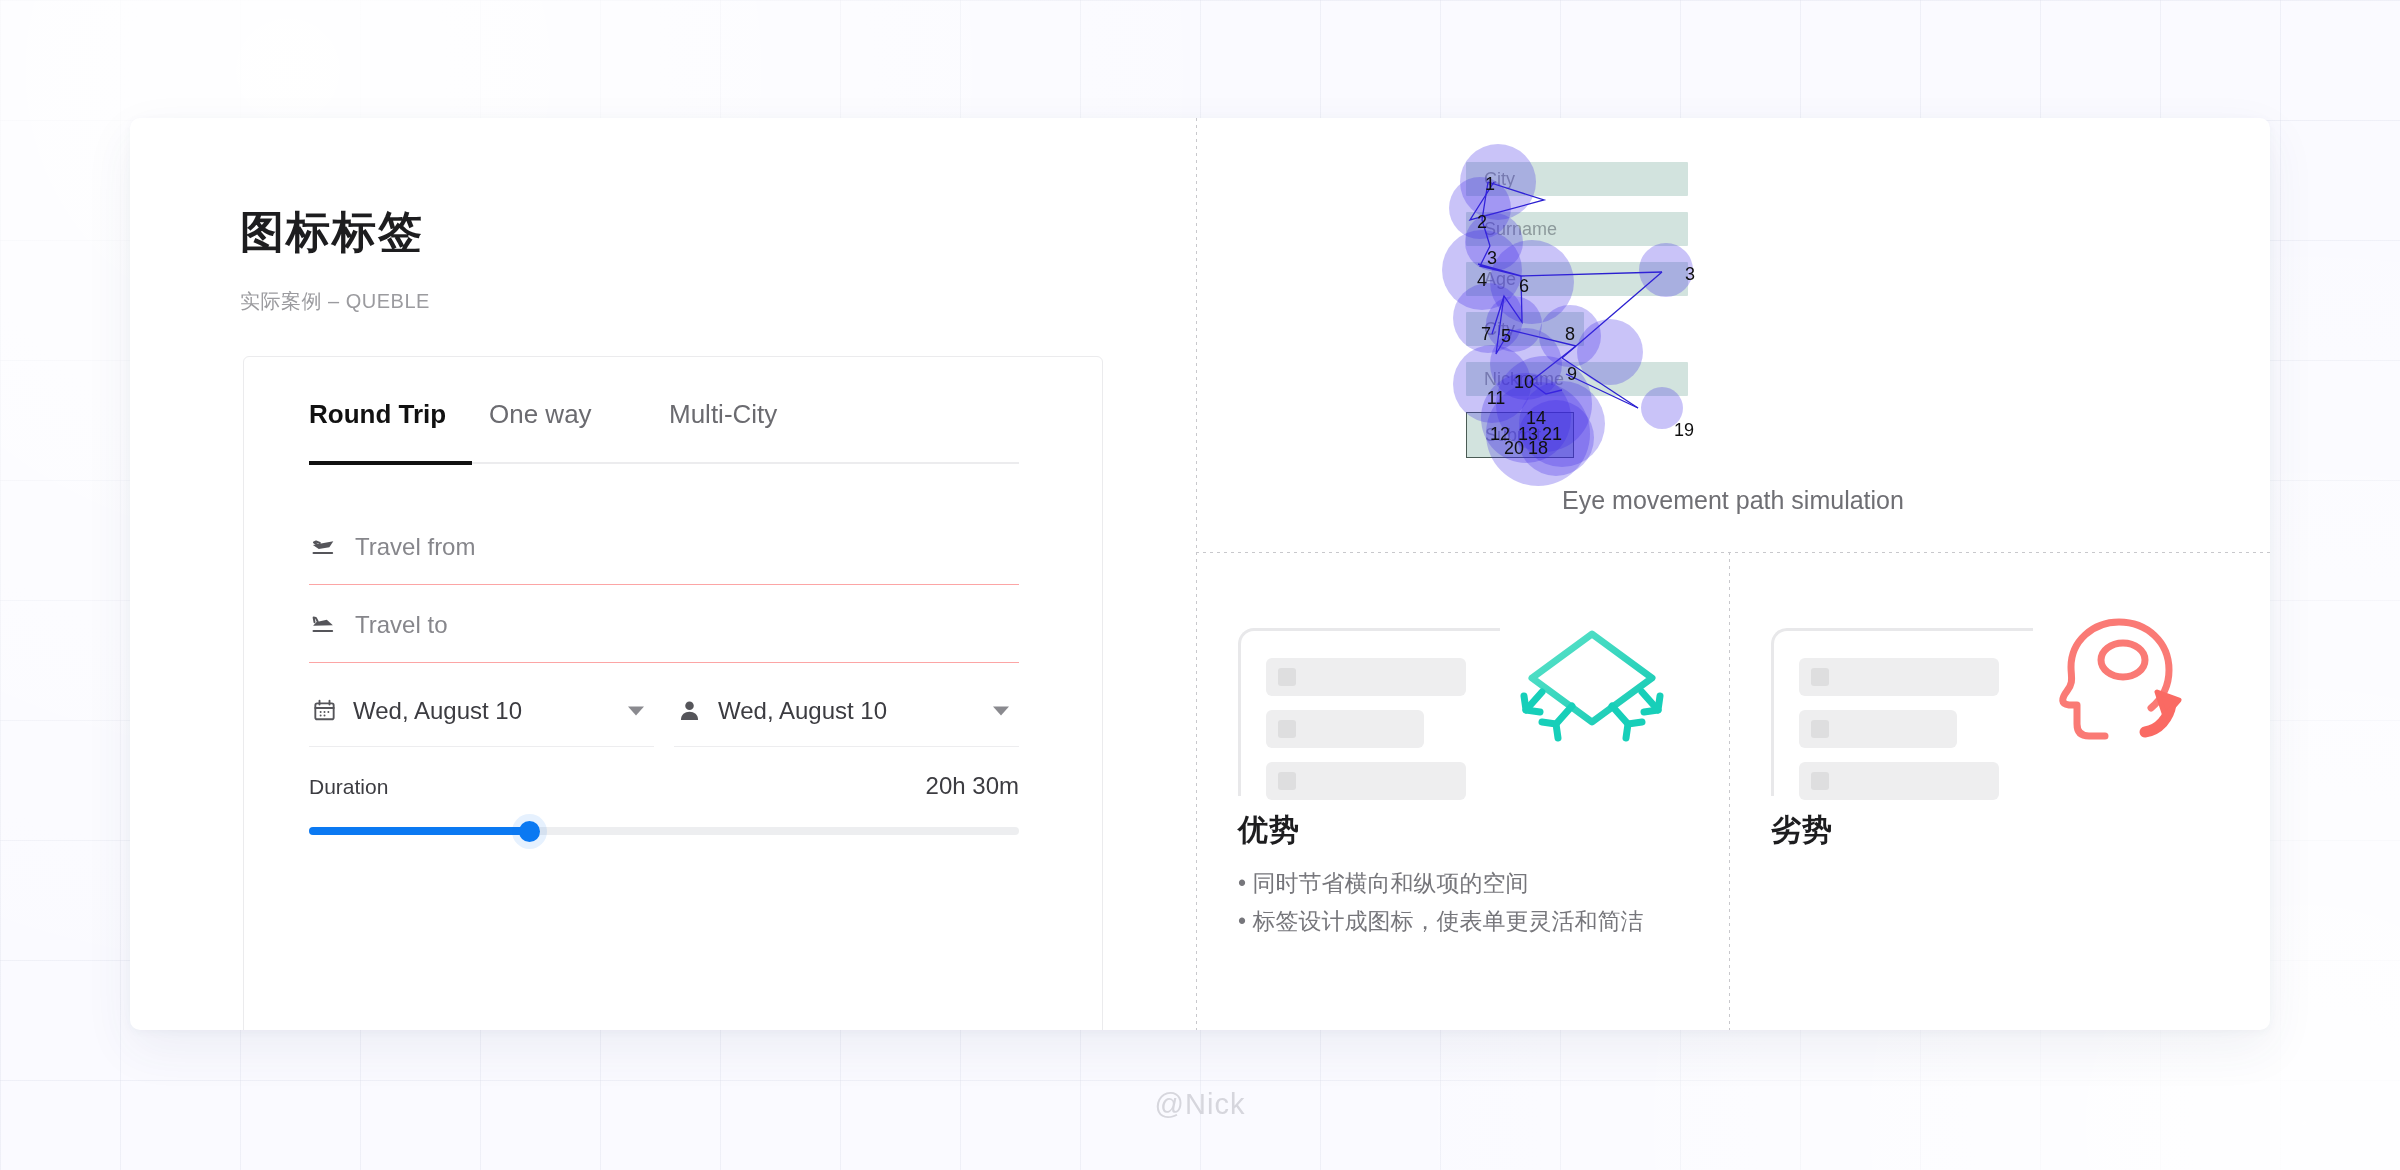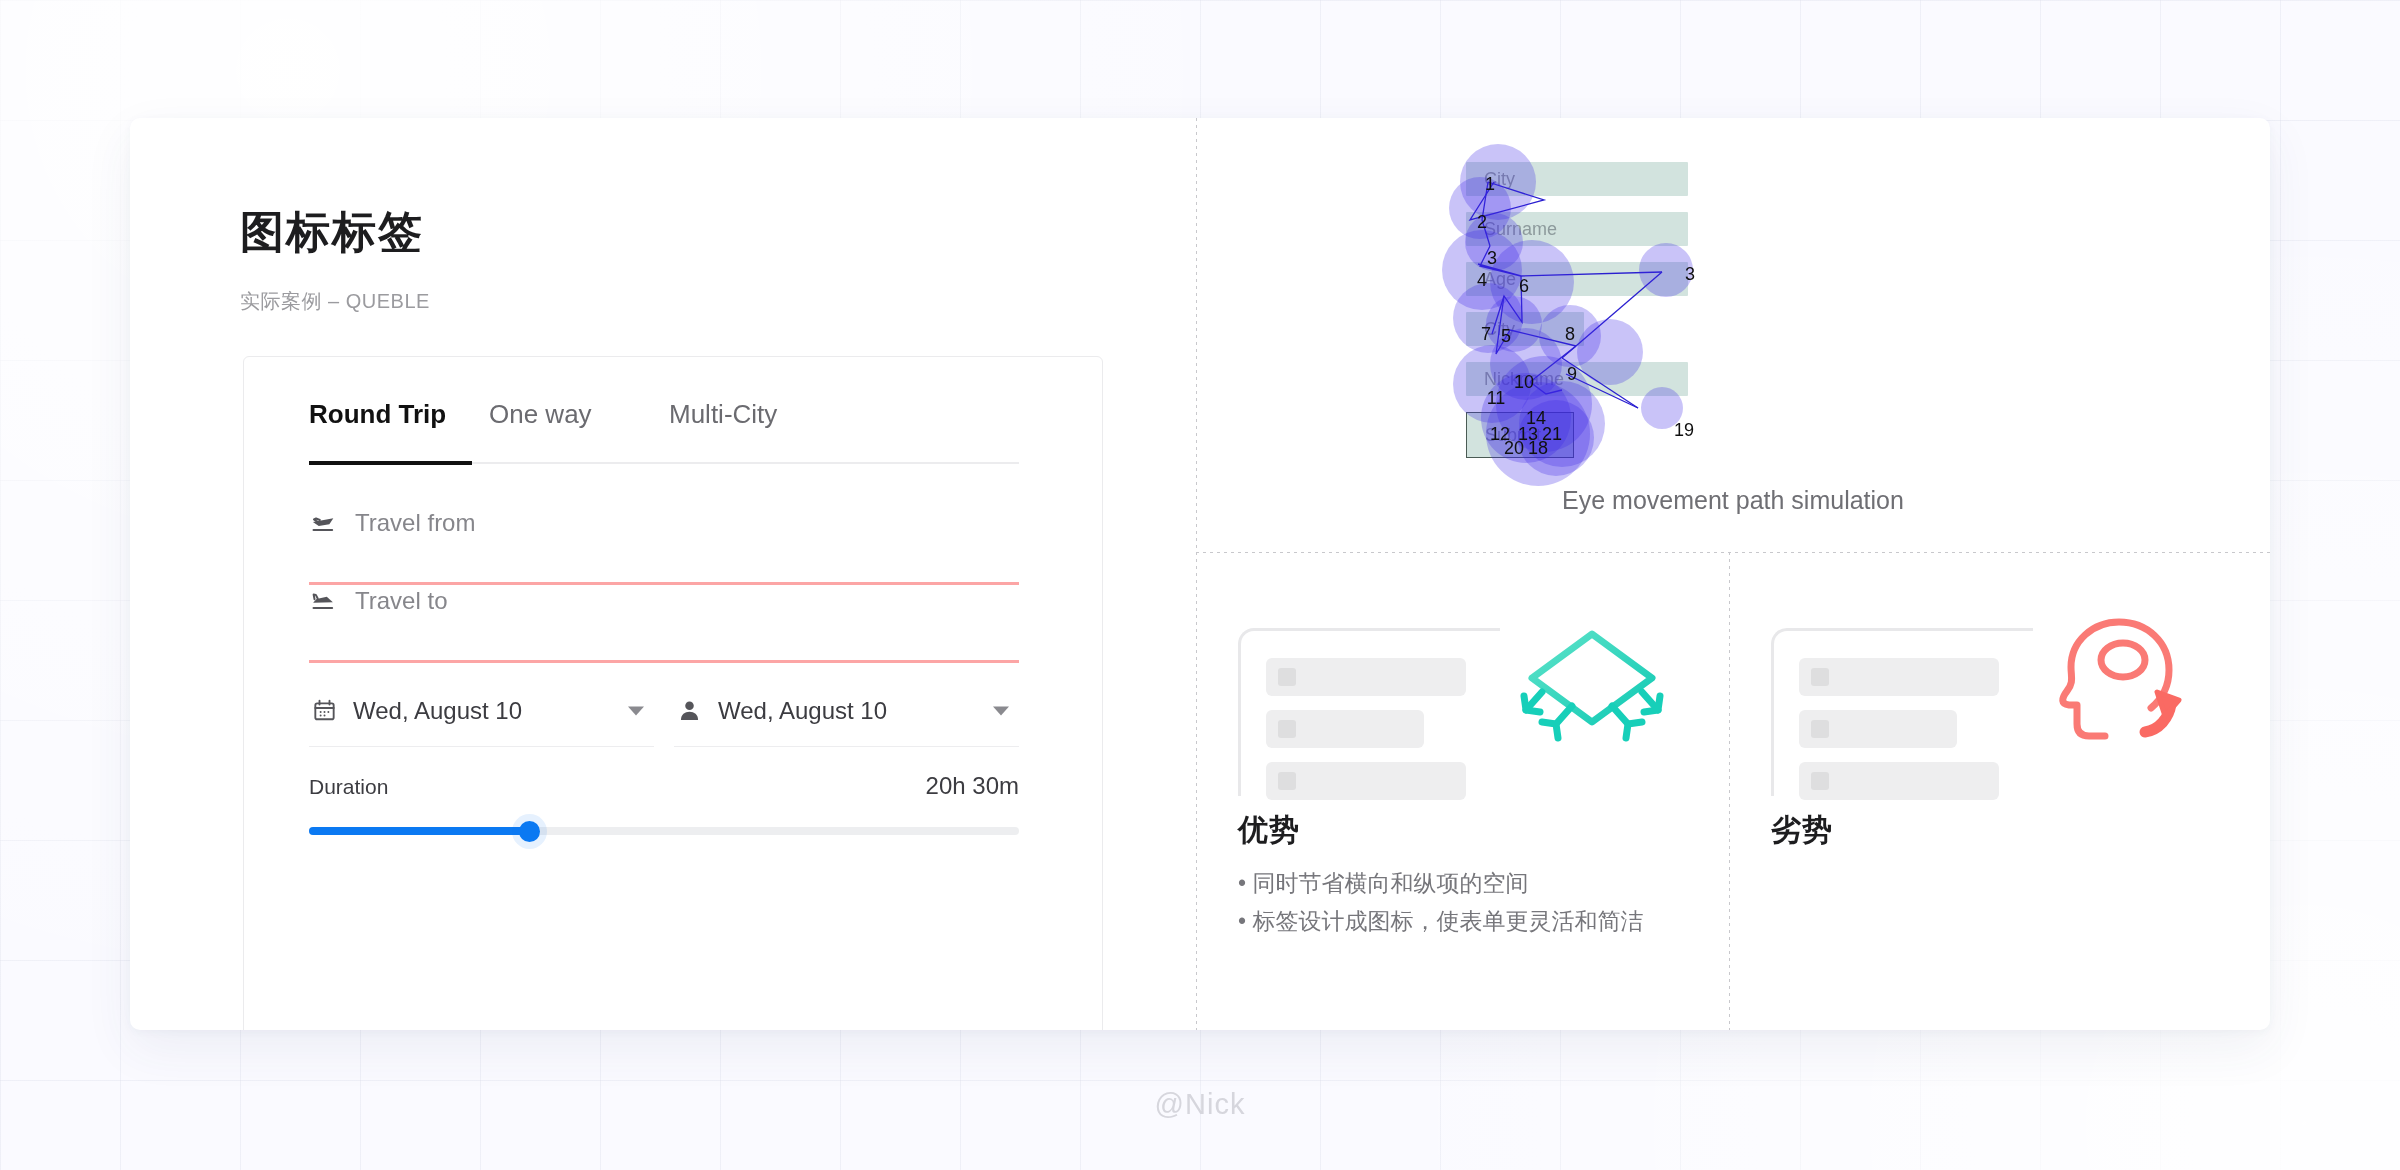--- a/index.html
+++ b/index.html
@@ -74,22 +74,22 @@
   }
   .tab.active { color: #111; font-weight: bold; }
   .tab:nth-child(2) { margin-left: 0; width: 180px; }
   .tabs-rail {
     position: absolute; left: 65px; top: 105px; width: 710px; height: 2px; background: #ececee;
   }
   .tabs-rail .ind { position: absolute; left: 0; top: -1px; width: 163px; height: 4px; background: #111; }
 
   .field {
     position: absolute; left: 65px; width: 710px; height: 76px;
-    border-bottom: 3px solid #fca5a5;
-    display: flex; gap: 16px;
+    border-bottom: 1px solid #fca5a5;
+    display: flex; align-items: center; gap: 16px;
   }
   .field.f1 { top: 152px; }
   .field.f2 { top: 230px; }
   .field-icon { width: 30px; height: 30px; display: flex; align-items: center; justify-content: center; }
   .field-label { font-size: 24px; color: #86868b; }
 
   .dates { position: absolute; left: 65px; top: 318px; width: 710px; display: flex; }
   .date-field {
     width: 345px; height: 72px; border-bottom: 1px solid #ededef;
     display: flex; align-items: center; gap: 14px; position: relative;

